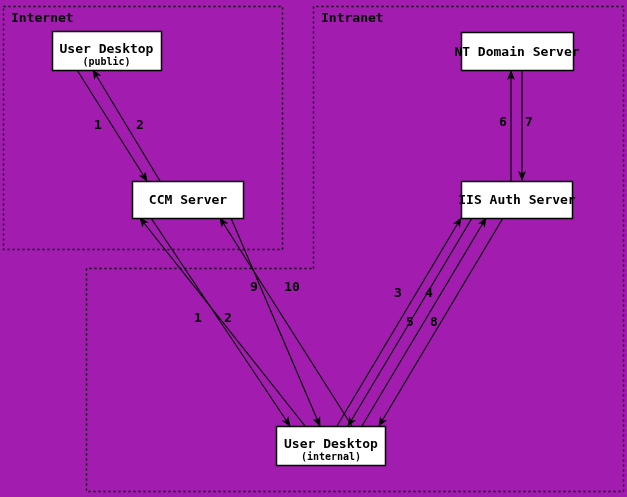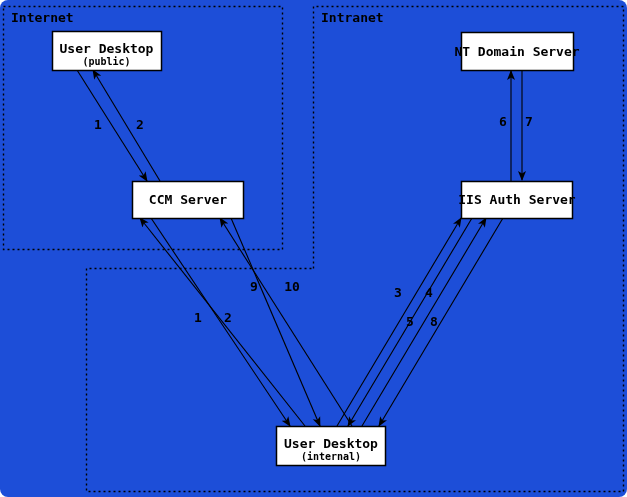--- a/index.html
+++ b/index.html
@@ -4,22 +4,21 @@
 <style>
   html, body {
     margin: 0;
     padding: 0;
     background: #ffffff;
   }
   #stage {
     position: relative;
     width: 627px;
     height: 497px;
-    background: #1d4ed8;
-    border-radius: 8px;
+    background: #a21caf;
   }
   svg { display: block; }
   .zone-border {
     fill: none;
     stroke: #000000;
     stroke-width: 1.4;
     stroke-dasharray: 2 3;
   }
   .node-box {
     fill: #ffffff;

